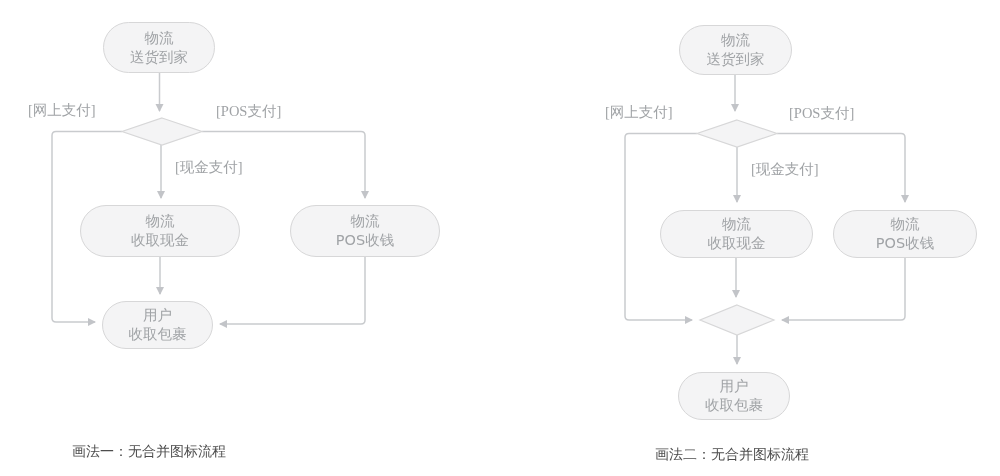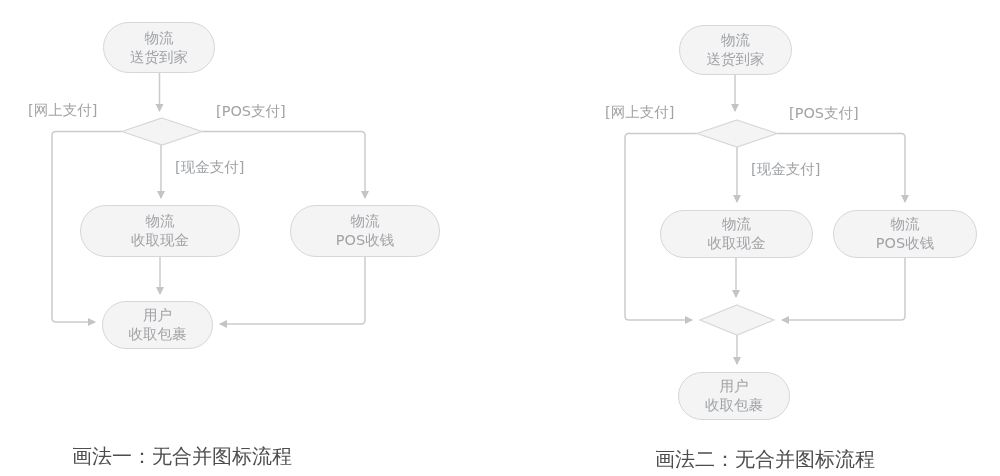--- a/index.html
+++ b/index.html
@@ -19,26 +19,26 @@
     border:1.2px solid var(--node-border,#d7d7d8);
     border-radius:26px;
     display:flex;flex-direction:column;align-items:center;justify-content:center;
     color:var(--node-text,#a0a3a6);
     font-size:14.5px;line-height:19px;text-align:center;
     box-sizing:border-box;
   }
   .edge-label{
     position:absolute;
     color:var(--label-text,#a0a3a6);
-    font-size:14.5px;white-space:nowrap;
+    font-size:14.5px;white-space:nowrap;font-family:Liberation Serif, serif;
   }
   .caption{
     position:absolute;
     color:var(--caption-text,#4d4d4d);
-    font-size:20px;white-space:nowrap;
+    font-size:14px;white-space:nowrap;
   }
   .watermark{
     position:absolute;
     left:692px;top:415px;
     color:var(--watermark-text,#c7cad0);
     font-size:30px;white-space:nowrap;
     letter-spacing:1px;
     z-index:5;
   }
 </style>

